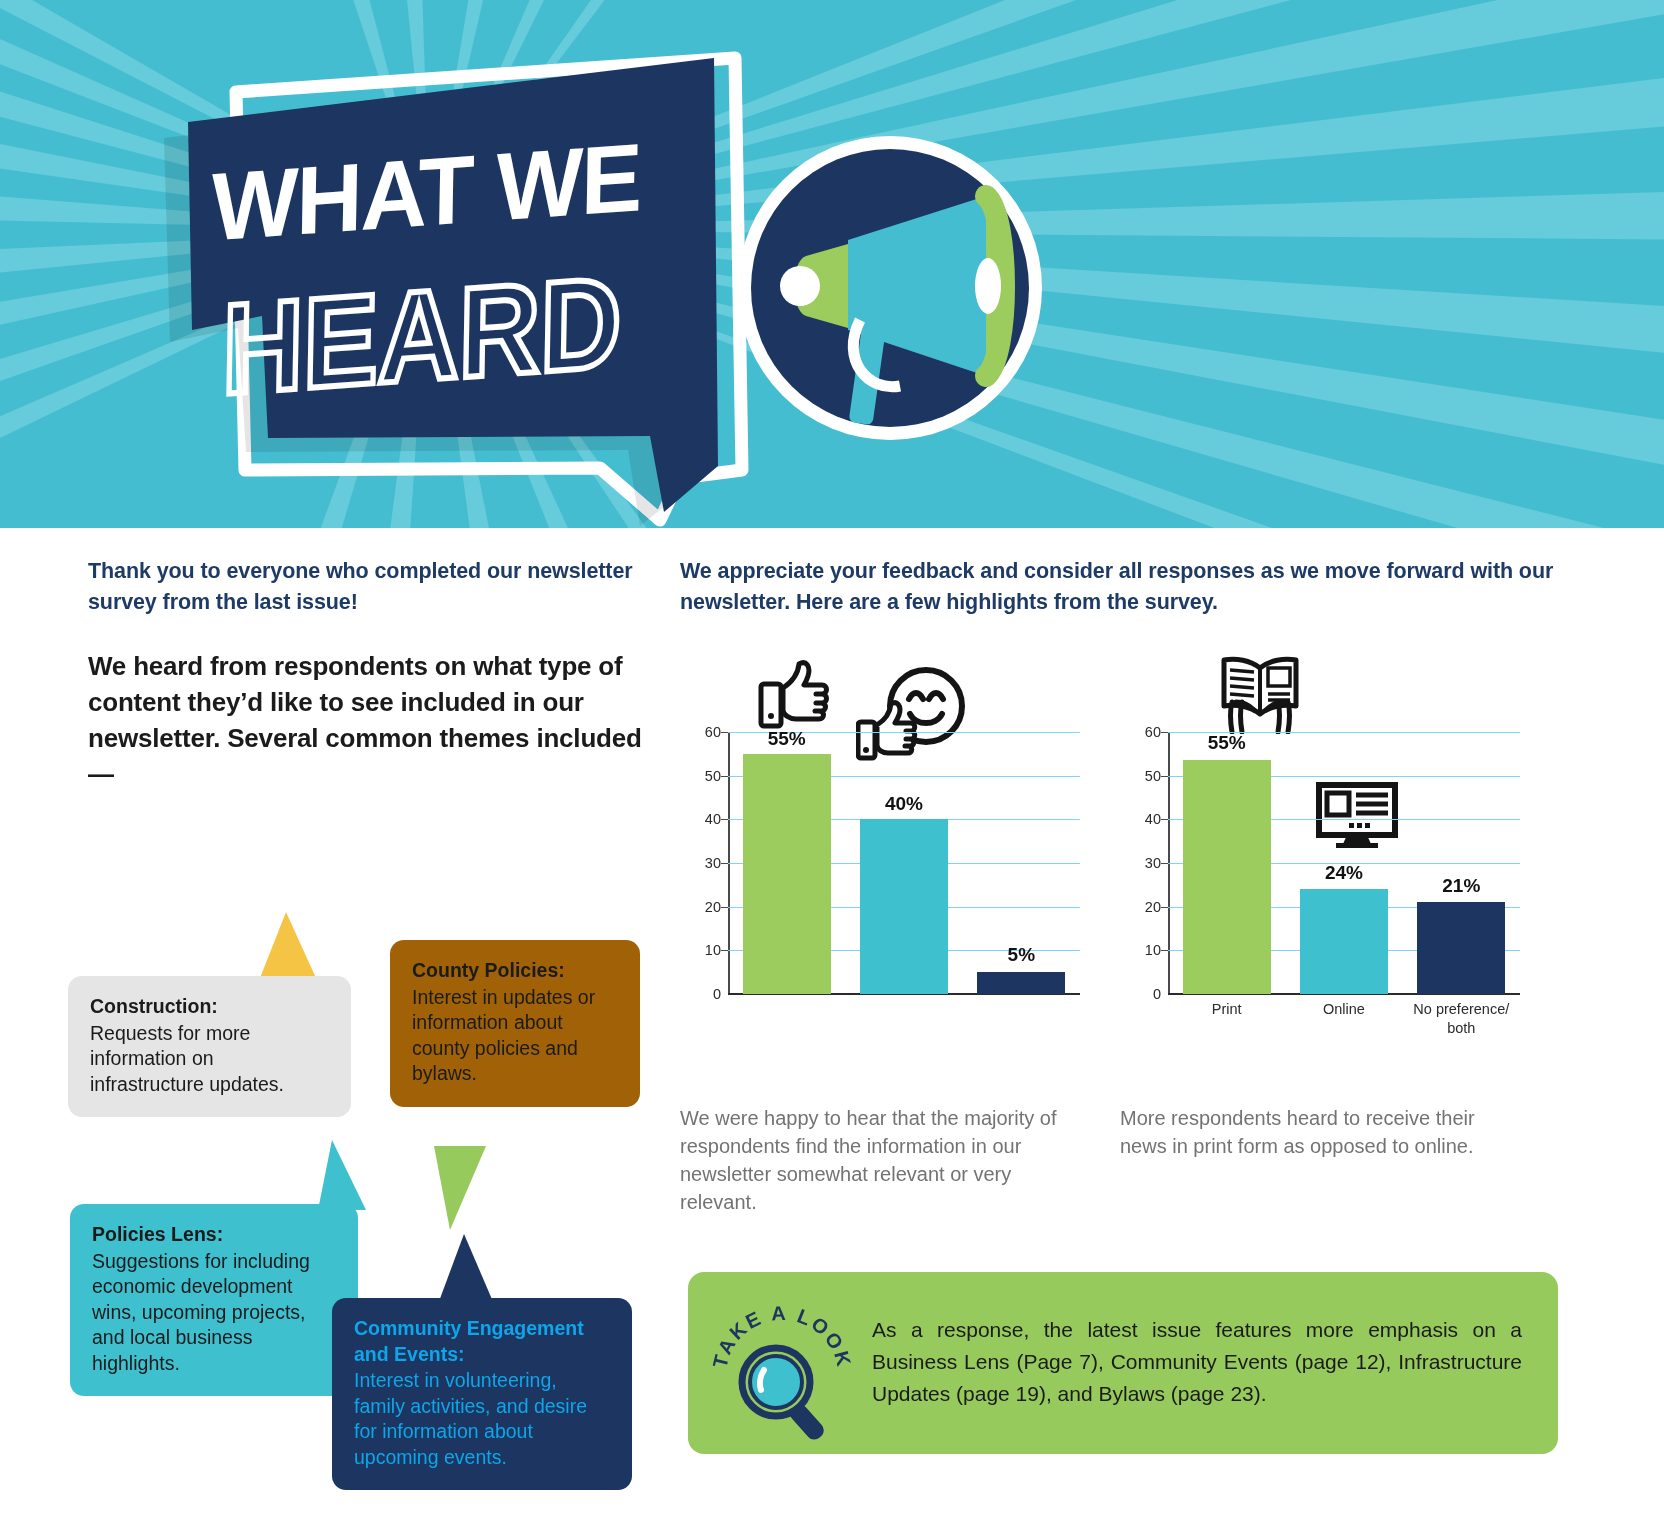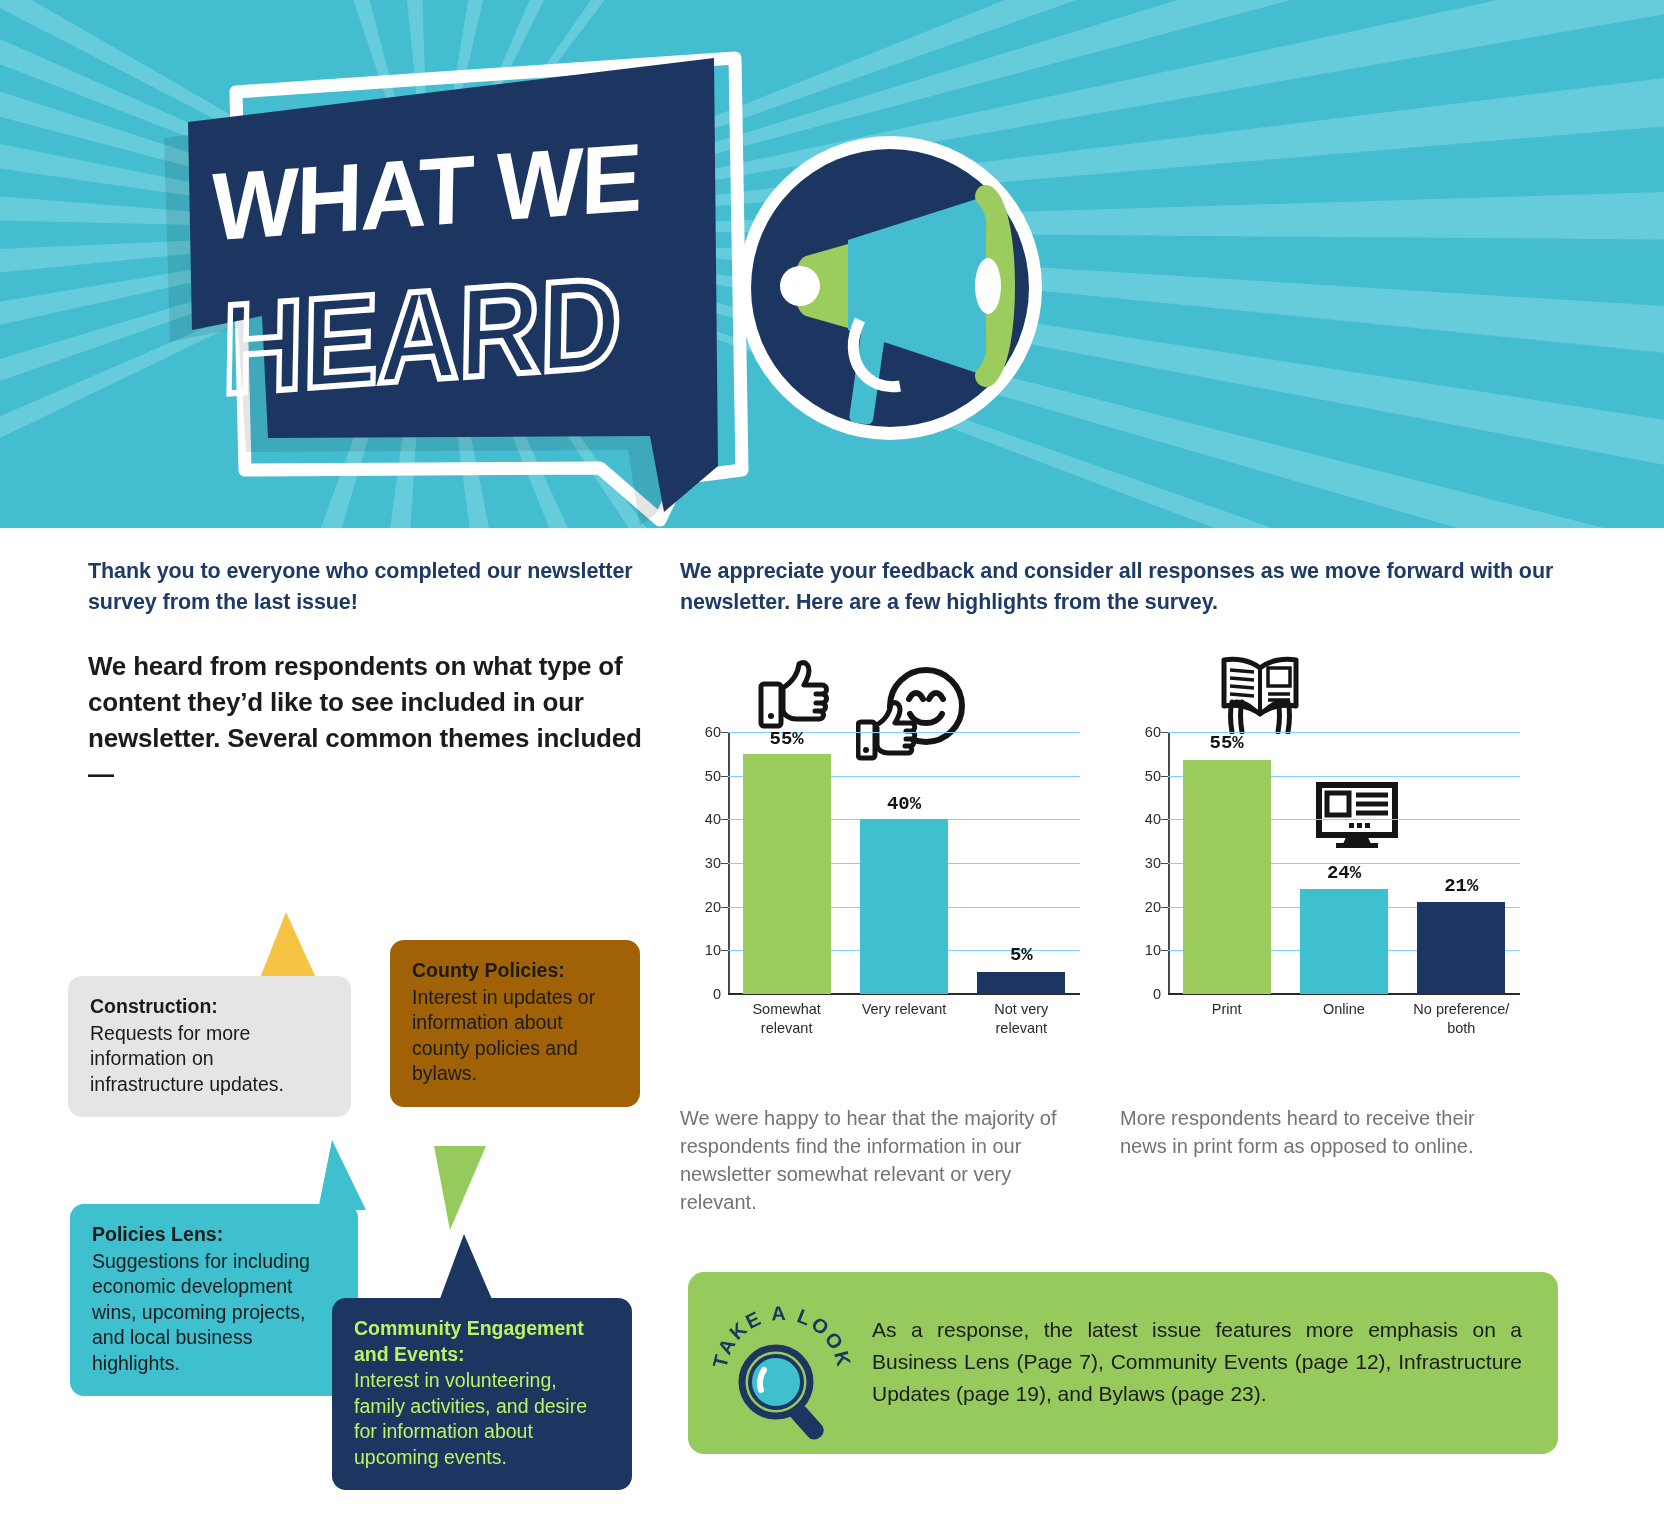--- a/index.html
+++ b/index.html
@@ -38,21 +38,21 @@
   
   .bubbles { position:absolute; left:60px; top:350px; width:620px; height:610px; }
   .bubble {
     position:absolute; border-radius:14px; padding:18px 22px 20px 22px;
     font-size:19.5px; line-height:25.5px; color:#1b1b1b;
   }
   .bubble .b-title { font-weight:700; display:block; margin-bottom:1px; }
   .bubble.yellow { background:#e5e5e5; left:8px; top:98px; width:283px; }
   .bubble.green  { background:#a16207; left:330px; top:62px; width:250px; }
   .bubble.teal   { background:#3fc0cf; left:10px; top:326px; width:288px; color:#1b1b1b; }
-  .bubble.navy   { background:#1c3661; left:272px; top:420px; width:300px; color:#bef264; }
+  .bubble.navy   { background:#1c3661; left:272px; top:420px; width:300px; color:#0ea5e9; }
   .tail { position:absolute; width:0; height:0; }
   
   .tail-yellow {
     left:200px; top:34px;
     border-left:26px solid transparent; border-right:30px solid transparent;
     border-bottom:66px solid #f6c445;
   }
   
   .tail-green {
     left:374px; top:268px;
@@ -83,21 +83,21 @@
     position:absolute; right:calc(100% + 7px); transform:translateY(-50%);
     font-size:14.5px; color:#2b2b2b; white-space:nowrap;
   }
   .gridline { position:absolute; left:0; width:100%; height:1px; background:#7dd3fc; }
   .axis-v { position:absolute; left:0; top:0; width:1.5px; height:100%; background:#4a4a4a; }
   .axis-h { position:absolute; left:0; bottom:-1px; width:100%; height:2px; background:#2b2b2b; }
   .tick { position:absolute; left:-7px; width:7px; height:1px; background:#4a4a4a; }
 
   .bars { position:absolute; left:0; bottom:0; width:100%; height:100%;
           display:flex; align-items:flex-end; justify-content:space-around; }
-  .barcell { position:relative; width:88px; height:100%; display:flex; align-items:flex-end; justify-content:center;font-family:Liberation Mono, monospace; }
+  .barcell { position:relative; width:88px; height:100%; display:flex; align-items:flex-end; justify-content:center; }
   .bar { width:88px; }
   .barlabel {
     position:absolute; left:50%; transform:translateX(-50%);
     font-size:19px; font-weight:700; color:#121212; white-space:nowrap;
   }
   .xlabels {
     position:absolute; left:48px; top:348px; width:352px;
     display:flex; justify-content:space-around;
   }
   .xlab { width:100px; text-align:center; font-size:14.5px; line-height:19px; color:#2b2b2b; }
@@ -293,25 +293,20 @@
                 <span class="barlabel" style="bottom:179px;">40%</span>
                 <div class="bar" style="height:174.7px; background:#3fc0cf;"></div>
               </div>
               <div class="barcell">
                 <span class="barlabel" style="bottom:28px;">5%</span>
                 <div class="bar" style="height:21.8px; background:#1c3661;"></div>
               </div>
             </div>
           </div>
 
-          <div class="xlabels">
-            <div class="xlab">Somewhat relevant</div>
-            <div class="xlab">Very relevant</div>
-            <div class="xlab">Not very relevant</div>
-          </div>
         </div>
 
         <div class="chart c2">
           <svg class="chart-icon" style="left:96px; top:0px; width:88px; height:82px;" viewBox="0 0 88 82">
             <path d="M44 16 C34 8 20 6 8 8 L8 54 C20 52 34 54 44 62 C54 54 68 52 80 54 L80 8 C68 6 54 8 44 16 Z" fill="none" stroke="#141414" stroke-width="5" stroke-linejoin="round"></path>
             <line x1="44" y1="16" x2="44" y2="62" stroke="#141414" stroke-width="4"></line>
             <g stroke="#141414" stroke-width="3.5">
               <line x1="14" y1="18" x2="38" y2="20"></line>
                 <line x1="14" y1="26" x2="38" y2="28"></line>
               <line x1="14" y1="34" x2="38" y2="36"></line>

